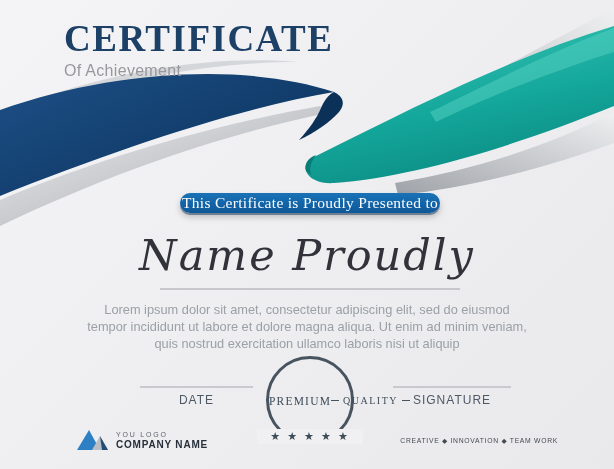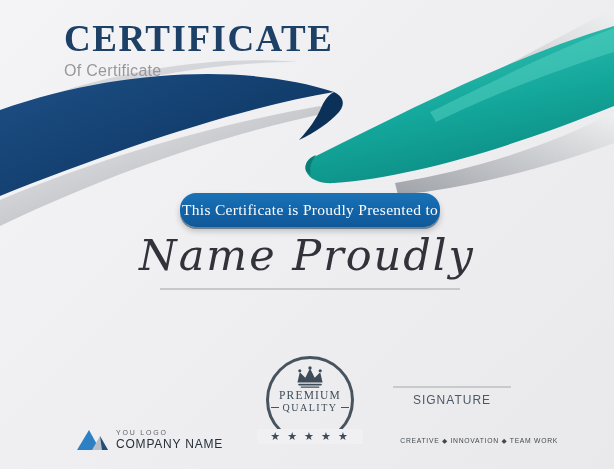--- a/index.html
+++ b/index.html
@@ -16,21 +16,21 @@
   
   .header { position:absolute; left:64px; top:20px; }
   .title {
     font-family:"Liberation Serif", serif; font-size:37px; font-weight:600;
     letter-spacing:1.5px; color:#1d4066; line-height:1.05;
   }
   .subtitle { font-size:16px; color:#98989c; margin-top:3px; letter-spacing:0.3px; }
 
   
   .pill {
-    position:absolute; left:180px; top:193px; width:260px; height:34px;
+    position:absolute; left:180px; top:193px; width:260px; height:20px;
     border-radius:16px; display:flex; align-items:center; justify-content:center;
     background:linear-gradient(180deg,#1a73b6 0%,#1263a8 55%,#0f5897 100%);
     box-shadow:0 2px 0 rgba(12,45,82,.45), 0 4px 6px rgba(0,0,0,.22);
   }
   .pill span {
     font-family:"Liberation Serif", serif; font-size:15.5px; color:#fdfdfd;
     letter-spacing:0.3px;
   }
 
   
@@ -58,21 +58,21 @@
     margin-top:5px; text-align:center; font-size:12px; color:#4d5866;
     letter-spacing:1px;
   }
   .sig.date { left:140px; top:386px; width:113px; }
   .sig.signature { left:393px; top:386px; width:118px; }
 
   
   .badge {
     position:absolute; left:266px; top:356px; width:88px; height:88px;
     border:3px solid #47545f; border-radius:50%;
-    display:flex; flex-direction:column; align-items:center;
+    display:flex; flex-direction:row; align-items:center;
   }
   .badge .crown { margin-top:7px; }
   .badge .premium {
     font-family:"Liberation Serif", serif; font-size:11.5px; color:#3e4c59;
     letter-spacing:1.2px; margin-top:1px;
   }
   .badge .quality {
     font-family:"Liberation Serif", serif; font-size:10px; color:#3e4c59;
     letter-spacing:1.5px; margin-top:1px; display:flex; align-items:center; gap:4px;
   }
@@ -82,21 +82,21 @@
   .badge .stars {
     position:absolute; bottom:-3px; left:50%; transform:translateX(-50%);
     width:106px; text-align:center; background:#f0f0f2; padding:1px 0;
     font-size:11px; color:#3e4c59; letter-spacing:2px; white-space:nowrap;
   }
 
   
   .logo-block { position:absolute; left:77px; top:429px; display:flex; align-items:center; }
   .logo-text { margin-left:7px; }
   .logo-name { font-size:7px; color:#5e646b; letter-spacing:1.8px; }
-  .company-name { font-size:12px; font-weight:normal; color:#262f3a; letter-spacing:0.8px; margin-top:1px; }
+  .company-name { font-size:10px; font-weight:bold; color:#262f3a; letter-spacing:0.8px; margin-top:1px; }
   .tagline {
     position:absolute; right:56px; top:437px; font-size:6.8px; color:#44494f;
     letter-spacing:0.7px;
   }
 </style>
 </head>
 <body>
 
 <div class="canvas">
 
@@ -136,31 +136,36 @@
 
     <path d="M 430,112 C 500,78 555,50 614,28 L 614,52 C 550,72 485,98 436,122 Z" fill="#55d2c2" opacity="0.5"></path>
 
     <path d="M 306,171 C 304,164 308,158 316,155 C 311,162 309,167 311,175 Z" fill="#0a7d76"></path>
 
     <path d="M 395,183 C 480,169 555,143 614,112 L 614,143 C 550,167 465,189 398,195 Z" fill="url(#silverGradB)"></path>
   </svg>
 
   <div class="header">
     <div class="title">CERTIFICATE</div>
-    <div class="subtitle">Of Certificate</div>
+    <div class="subtitle">Of Achievement</div>
   </div>
 
   <div class="pill">
     <span>This Certificate is Proudly Presented to</span>
   </div>
 
   <div class="name">Name  Proudly</div>
   <div class="name-underline"></div>
 
+  <p class="body-text">Lorem ipsum dolor sit amet, consectetur adipiscing elit, sed do eiusmod tempor incididunt ut labore et dolore magna aliqua. Ut enim ad minim veniam, quis nostrud exercitation ullamco laboris nisi ut aliquip</p>
 
+  <div class="sig date">
+    <div class="line"></div>
+    <div class="label">DATE</div>
+  </div>
 
   <div class="sig signature">
     <div class="line"></div>
     <div class="label">SIGNATURE</div>
   </div>
 
   <div class="badge">
     <svg class="crown" width="34" height="22" viewBox="0 0 40 28" aria-hidden="true">
       <path d="M4,21 L7,8 L14,15 L20,3 L26,15 L33,8 L36,21 Z" fill="#3e4c59"></path>
       <circle cx="7" cy="6" r="2" fill="#3e4c59"></circle>

